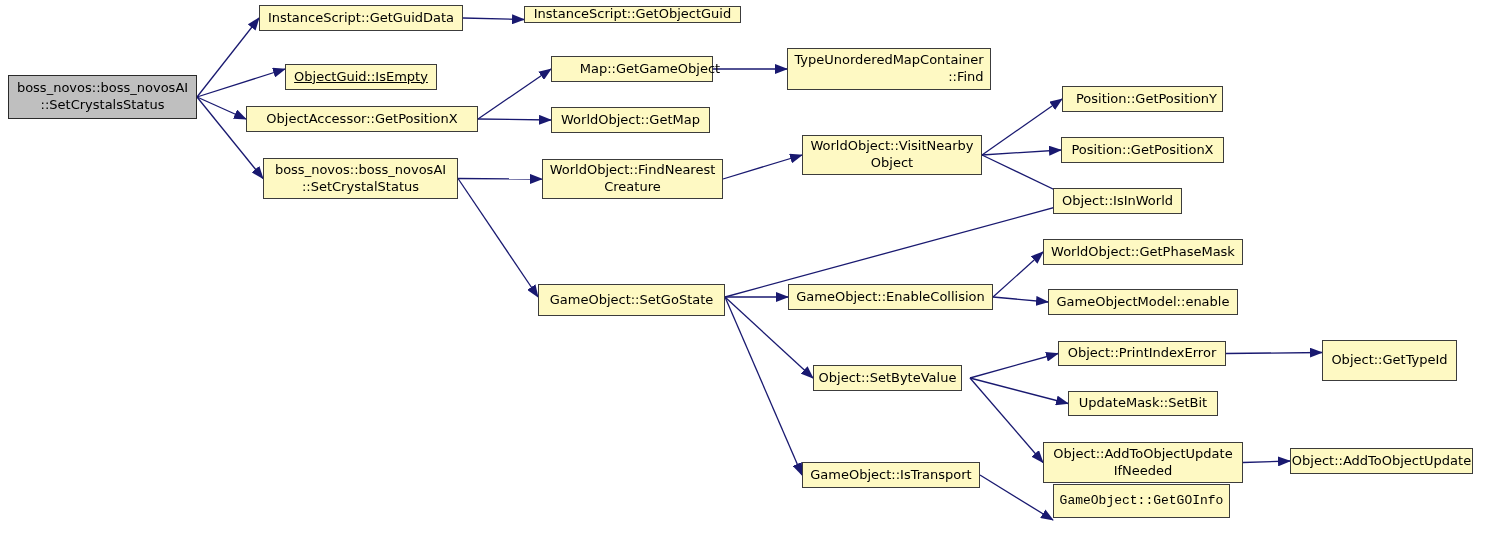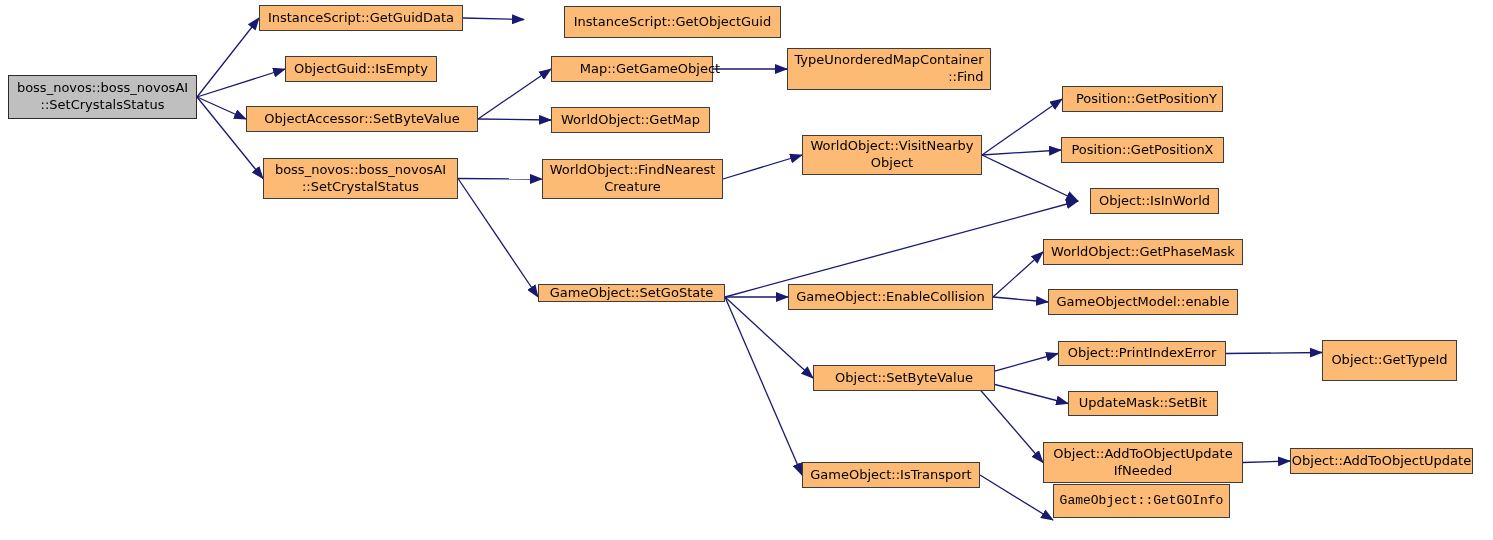--- a/index.html
+++ b/index.html
@@ -19,21 +19,21 @@
     position: absolute;
     left: 0;
     top: 0;
     width: 1493px;
     height: 540px;
     pointer-events: none;
   }
   .node {
     position: absolute;
     box-sizing: border-box;
-    background: #fdba74;
+    background: #fef9c3;
     border: 1px solid #3c3c3c;
     color: #000000;
     font-size: 13px;
     line-height: 1.3;
     display: flex;
     align-items: center;
     justify-content: center;
     text-align: center;
     white-space: pre-line;
     cursor: pointer;
@@ -78,43 +78,43 @@
       <line x1="970" y1="378" x2="1068" y2="403.5" stroke="#191970" stroke-width="1.3" marker-end="url(#arrow)"></line>
       <line x1="970" y1="378" x2="1043" y2="462.5" stroke="#191970" stroke-width="1.3" marker-end="url(#arrow)"></line>
       <line x1="1226" y1="353.5" x2="1322" y2="352.5" stroke="#191970" stroke-width="1.3" marker-end="url(#arrow)"></line>
       <line x1="1243" y1="462.5" x2="1290" y2="461" stroke="#191970" stroke-width="1.3" marker-end="url(#arrow)"></line>
       <line x1="980" y1="475" x2="1053" y2="520" stroke="#191970" stroke-width="1.3" marker-end="url(#arrow)"></line>
     </svg>
   <div id="node-layer">
       <div class="node root" style="left: 8px; top: 75px; width: 189px; height: 44px;">boss_novos::boss_novosAI
 ::SetCrystalsStatus</div>
       <div class="node" style="left: 259px; top: 5px; width: 204px; height: 26px;">InstanceScript::GetGuidData</div>
-      <div class="node" style="left: 524px; top: 6px; width: 217px; height: 32px; margin-left: 40px;">InstanceScript::GetObjectGuid</div>
-      <div class="node" style="left: 285px; top: 56px; width: 152px; height: 26px;">ObjectGuid::IsEmpty</div>
+      <div class="node" style="left: 524px; top: 6px; width: 217px; height: 17px;">InstanceScript::GetObjectGuid</div>
+      <div class="node" style="left: 285px; top: 64px; width: 152px; height: 26px; text-decoration: underline;">ObjectGuid::IsEmpty</div>
       <div class="node" style="left: 551px; top: 56px; width: 162px; height: 26px; padding-left: 36px;">Map::GetGameObject</div>
       <div class="node" style="left: 787px; top: 48px; width: 204px; height: 42px; text-align: right;">TypeUnorderedMapContainer
 ::Find</div>
-      <div class="node" style="left: 246px; top: 106px; width: 232px; height: 26px;">ObjectAccessor::SetByteValue</div>
+      <div class="node" style="left: 246px; top: 106px; width: 232px; height: 26px;">ObjectAccessor::GetPositionX</div>
       <div class="node" style="left: 551px; top: 107px; width: 159px; height: 26px;">WorldObject::GetMap</div>
       <div class="node" style="left: 1062px; top: 86px; width: 161px; height: 26px; padding-left: 8px;">Position::GetPositionY</div>
       <div class="node" style="left: 1061px; top: 137px; width: 163px; height: 26px; text-align: right;">Position::GetPositionX</div>
       <div class="node" style="left: 802px; top: 135px; width: 180px; height: 40px;">WorldObject::VisitNearby
 Object</div>
       <div class="node" style="left: 263px; top: 158px; width: 195px; height: 41px;">boss_novos::boss_novosAI
 ::SetCrystalStatus</div>
       <div class="node" style="left: 542px; top: 159px; width: 181px; height: 40px;">WorldObject::FindNearest
 Creature</div>
-      <div class="node" style="left: 1090px; top: 188px; width: 129px; height: 26px;">Object::IsInWorld</div>
+      <div class="node" style="left: 1053px; top: 188px; width: 129px; height: 26px;">Object::IsInWorld</div>
       <div class="node" style="left: 1043px; top: 239px; width: 200px; height: 26px;">WorldObject::GetPhaseMask</div>
-      <div class="node" style="left: 538px; top: 284px; width: 187px; height: 18px;">GameObject::SetGoState</div>
+      <div class="node" style="left: 538px; top: 284px; width: 187px; height: 32px;">GameObject::SetGoState</div>
       <div class="node" style="left: 788px; top: 284px; width: 205px; height: 26px;">GameObject::EnableCollision</div>
       <div class="node" style="left: 1048px; top: 289px; width: 190px; height: 26px;">GameObjectModel::enable</div>
       <div class="node" style="left: 1058px; top: 341px; width: 168px; height: 25px;">Object::PrintIndexError</div>
       <div class="node" style="left: 1322px; top: 340px; width: 135px; height: 41px;">Object::GetTypeId</div>
-      <div class="node" style="left: 813px; top: 365px; width: 182px; height: 26px;">Object::SetByteValue</div>
+      <div class="node" style="left: 813px; top: 365px; width: 149px; height: 26px;">Object::SetByteValue</div>
       <div class="node" style="left: 1068px; top: 391px; width: 150px; height: 25px;">UpdateMask::SetBit</div>
       <div class="node" style="left: 1043px; top: 442px; width: 200px; height: 41px;">Object::AddToObjectUpdate
 IfNeeded</div>
       <div class="node" style="left: 1290px; top: 448px; width: 183px; height: 26px;">Object::AddToObjectUpdate</div>
       <div class="node" style="left: 802px; top: 462px; width: 178px; height: 26px;">GameObject::IsTransport</div>
       <div class="node" style="left: 1053px; top: 484px; width: 177px; height: 34px; font-family: Liberation Mono, monospace;">GameObject::GetGOInfo</div>
     </div>
 </div>
 
 </body></html>

